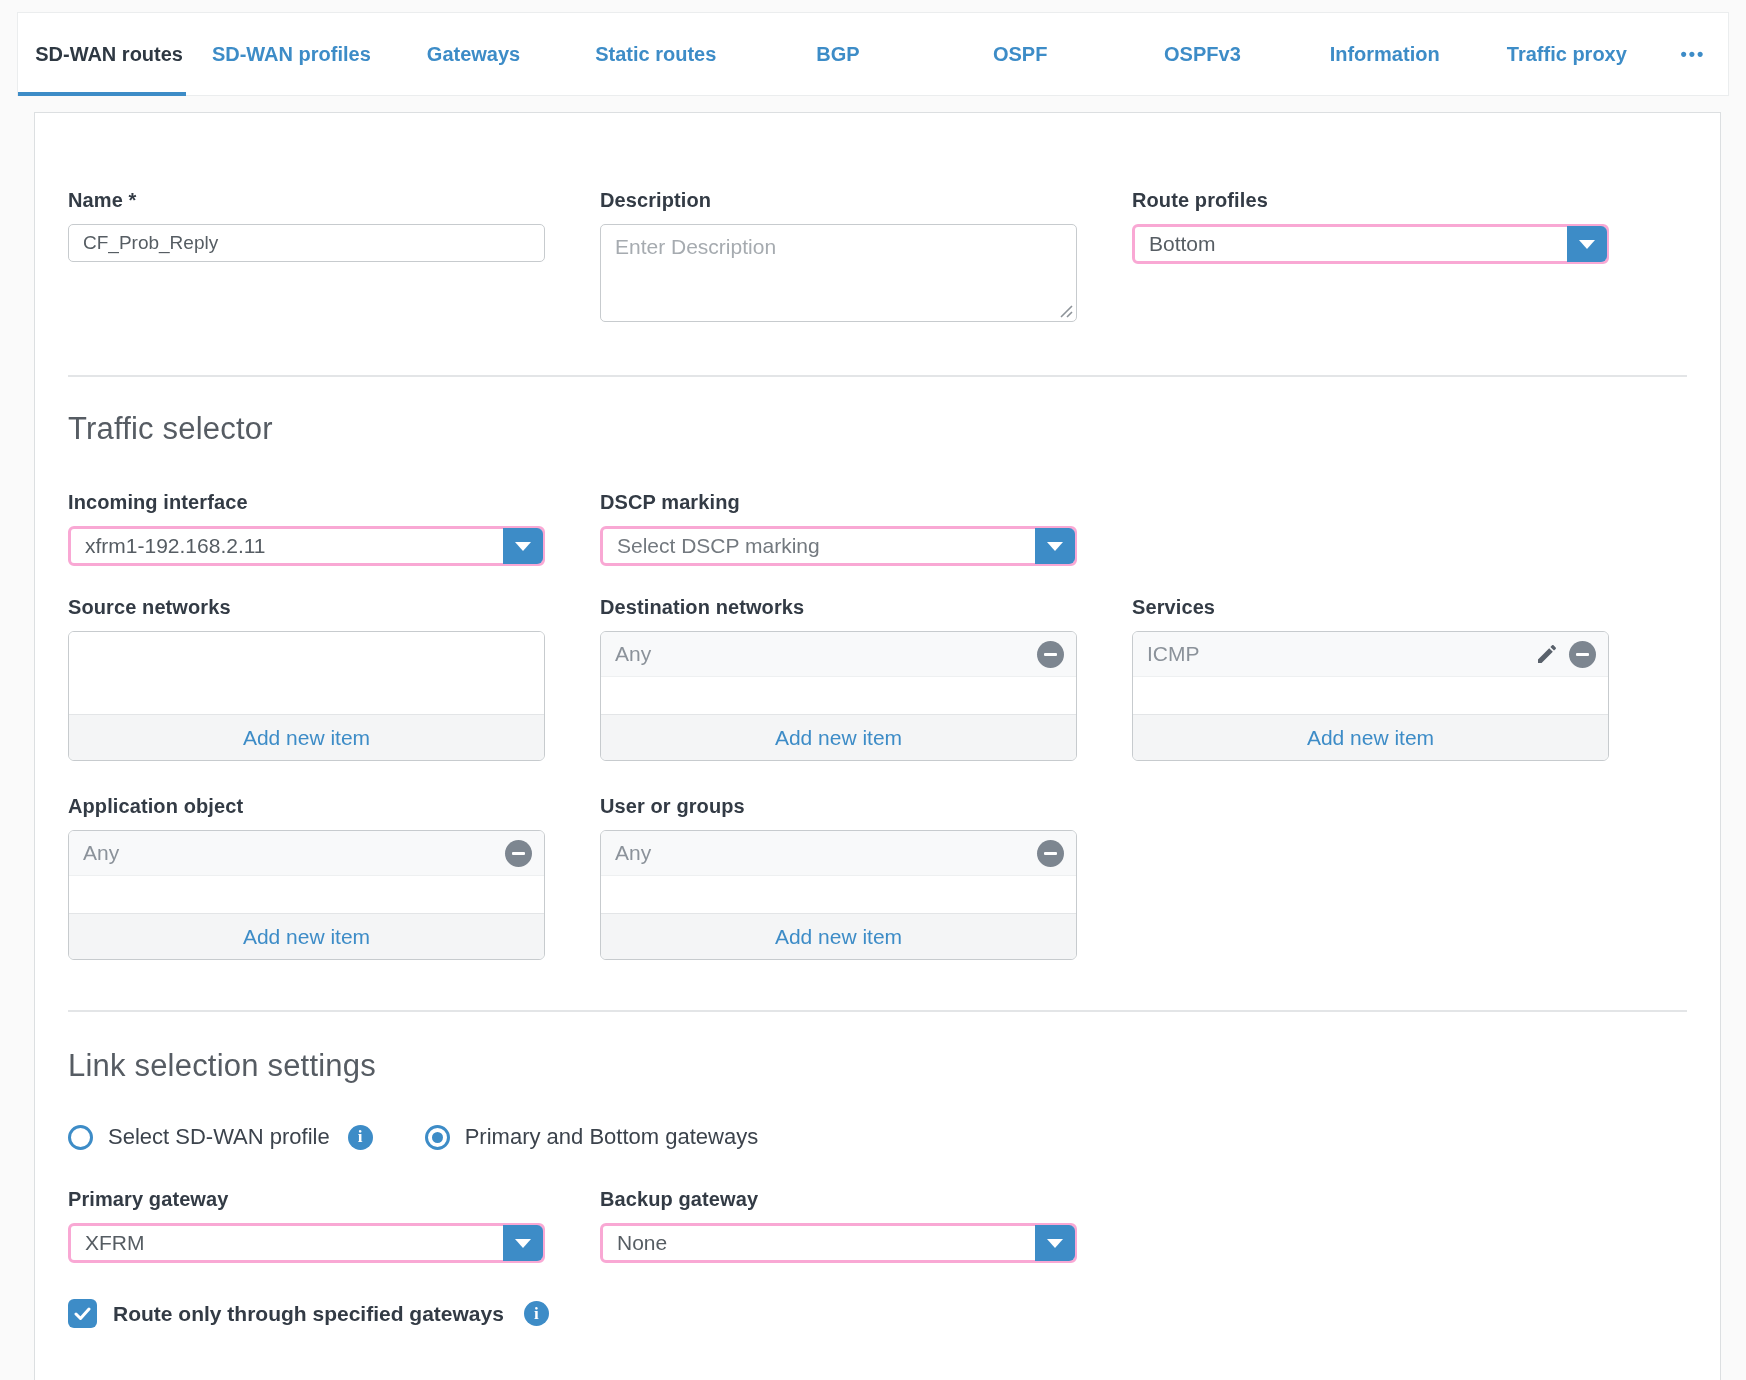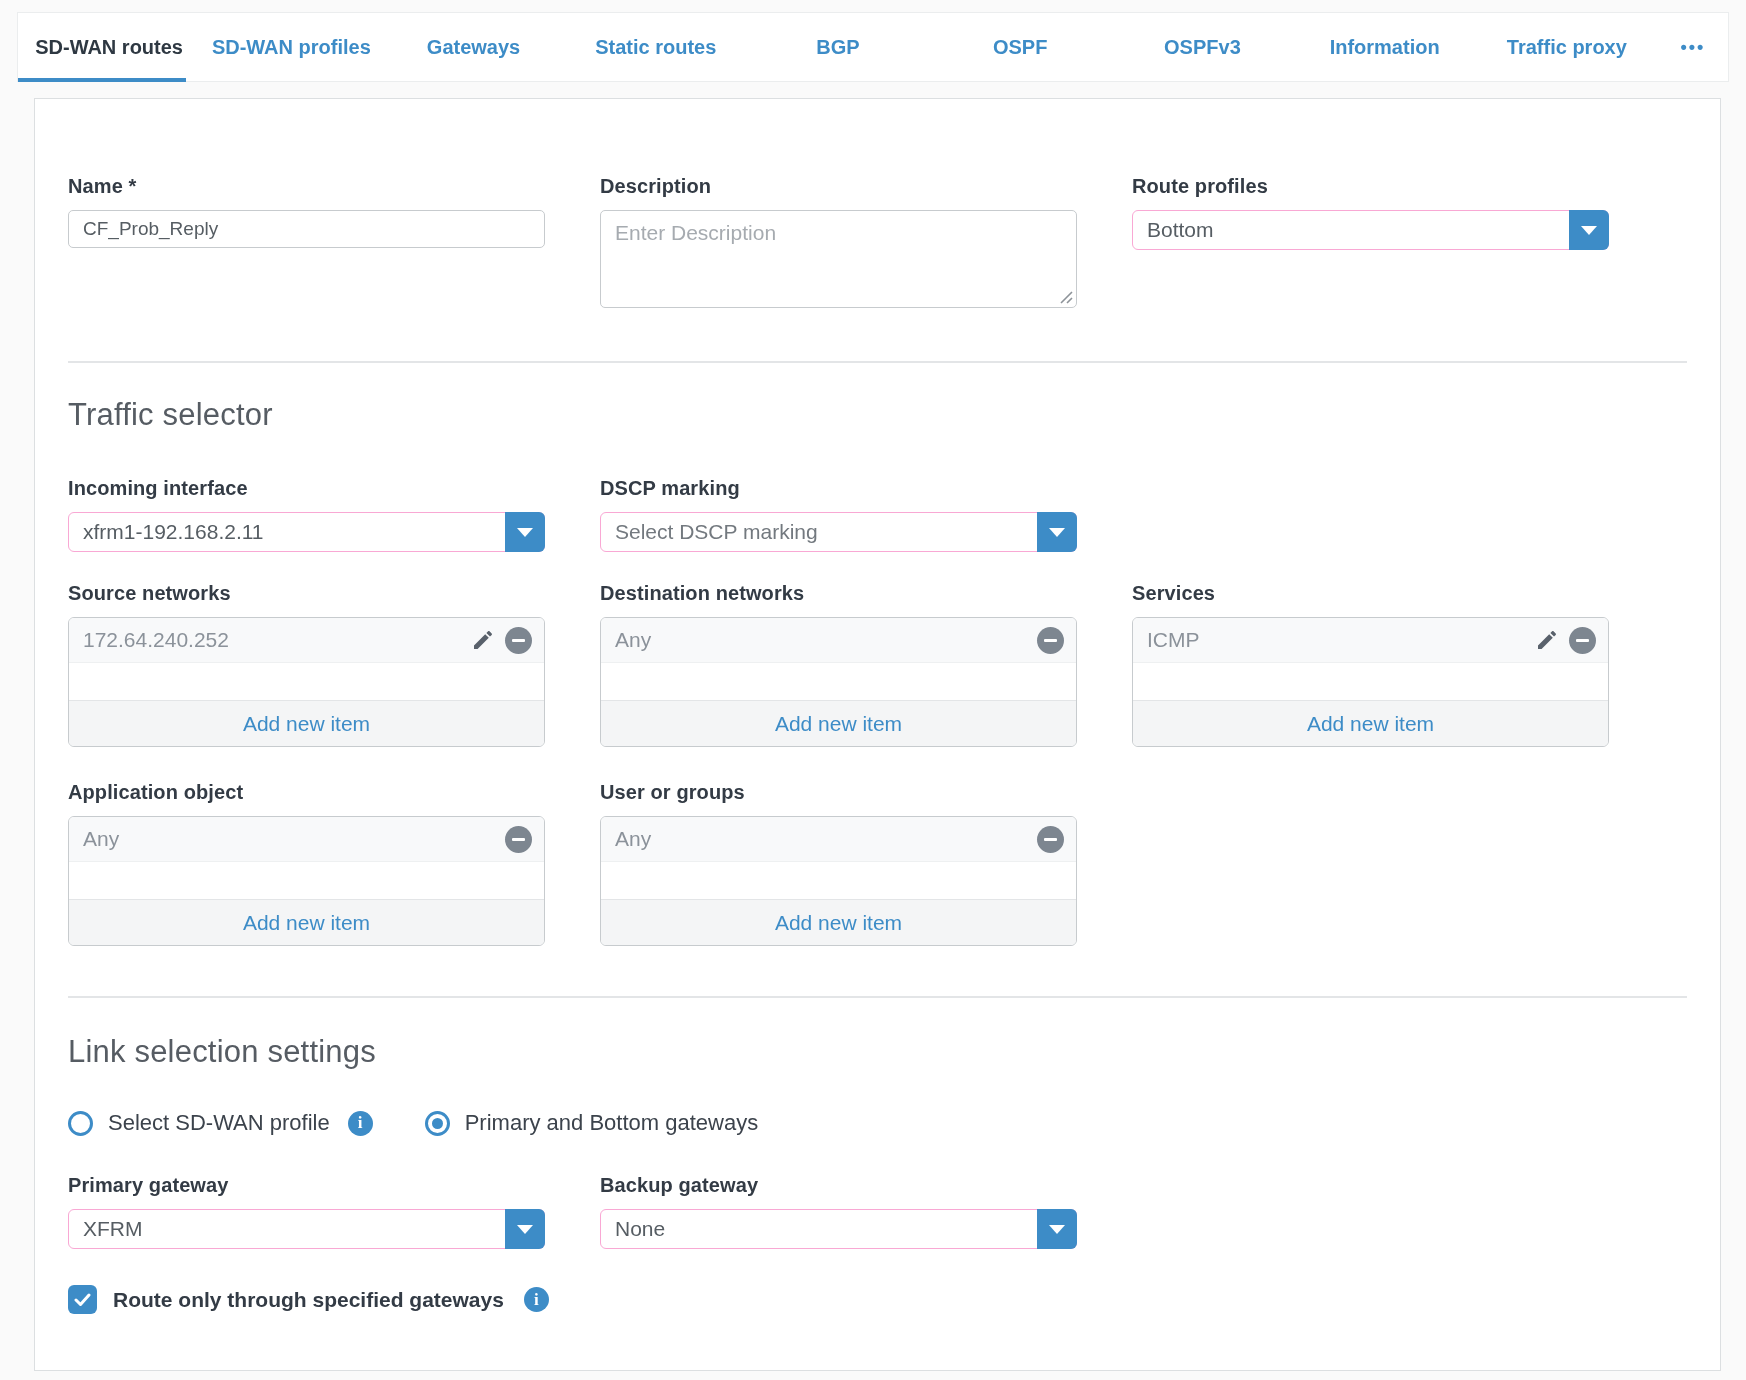--- a/index.html
+++ b/index.html
@@ -8,21 +8,21 @@
     background: #fafafa;
     font-family: "Liberation Sans", sans-serif;
     color: #333b45;
     overflow: hidden;
   }
   :root { --accent: #3d8cc7; }
 
   
   .tabbar {
     margin: 12px 17px 0 17px;
-    height: 70px;
+    height: 84px;
     background: #fff;
     border: 1px solid #ebedee;
     display: flex;
     align-items: stretch;
   }
   .tab {
     flex: 1;
     display: flex;
     align-items: center;
     justify-content: center;
@@ -114,21 +114,21 @@
   .resize-grip {
     position: absolute;
     right: 4px; bottom: 8px;
     pointer-events: none;
   }
 
   
   .dropdown {
     position: relative;
     height: 40px;
-    border: 1px solid #f9a8d4;
+    border: 3px solid #f9a8d4;
     border-radius: 6px;
     background: #fff;
     display: flex;
     align-items: center;
     padding: 0 52px 0 14px;
     font-size: 21px;
     color: #565d63;
     cursor: pointer;
   }
   .dropdown .val { overflow: hidden; white-space: nowrap; }
@@ -360,31 +360,20 @@
           </div>
       </div>
     </div>
     <div></div>
   </section>
 
   <section class="grid3 sec-networks">
     <div>
       <label class="f-label">Source networks</label>
       <div class="listbox">
-        <div class="lb-item">
-          <span>172.64.240.252</span>
-          <span class="lb-icons">
-            <span class="edit-icon">
-              <svg width="24" height="24" viewBox="0 0 24 24" fill="#59616b">
-                  <path d="M3 17.4V21h3.6L17.8 9.8 14.2 6.2 3 17.4zM20.7 6.9c.4-.4.4-1 0-1.4l-2.2-2.2c-.4-.4-1-.4-1.4 0l-1.7 1.7 3.6 3.6 1.7-1.7z"></path>
-                </svg>
-            </span>
-            <span class="minus-icon"></span>
-          </span>
-        </div>
         <div class="lb-spacer"></div>
         <div class="lb-footer">
             <span>Add new item</span>
           </div>
       </div>
     </div>
     <div>
       <label class="f-label">Destination networks</label>
       <div class="listbox">
         <div class="lb-item">

